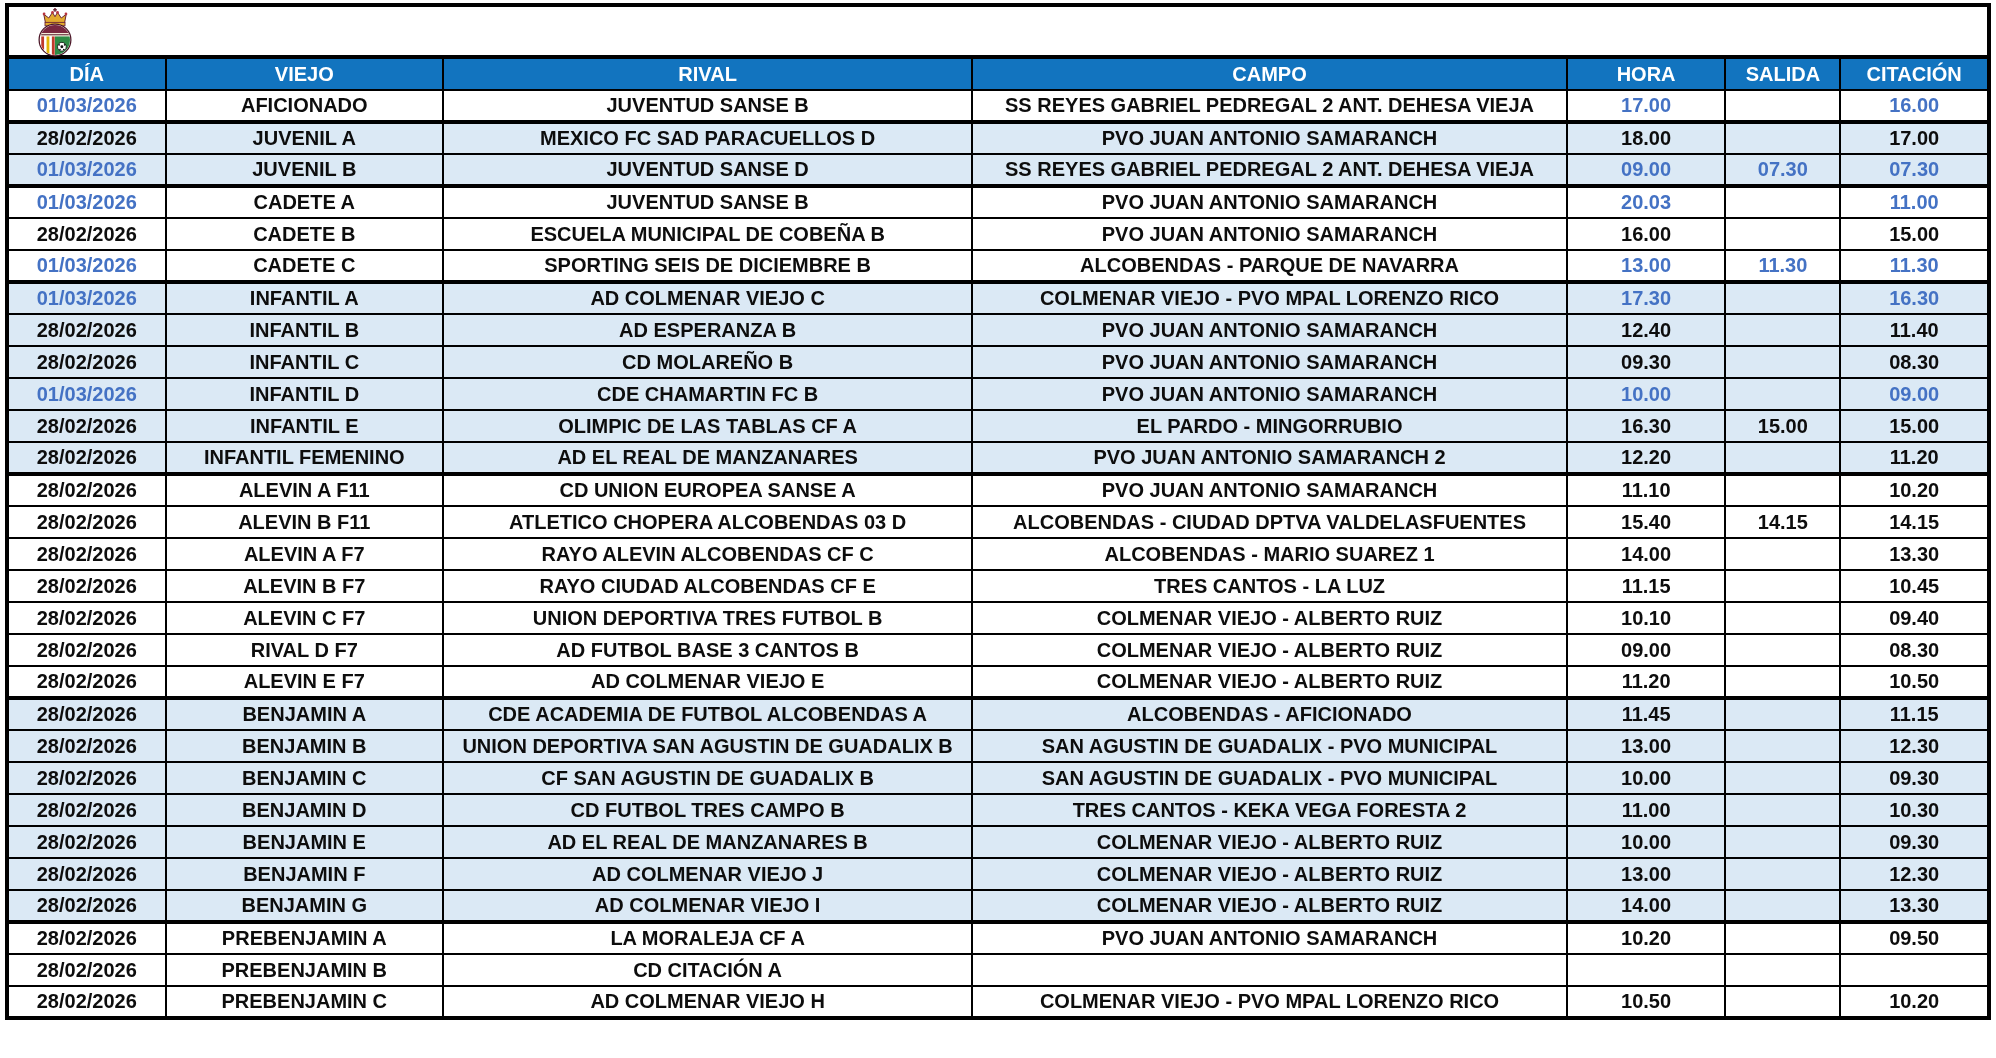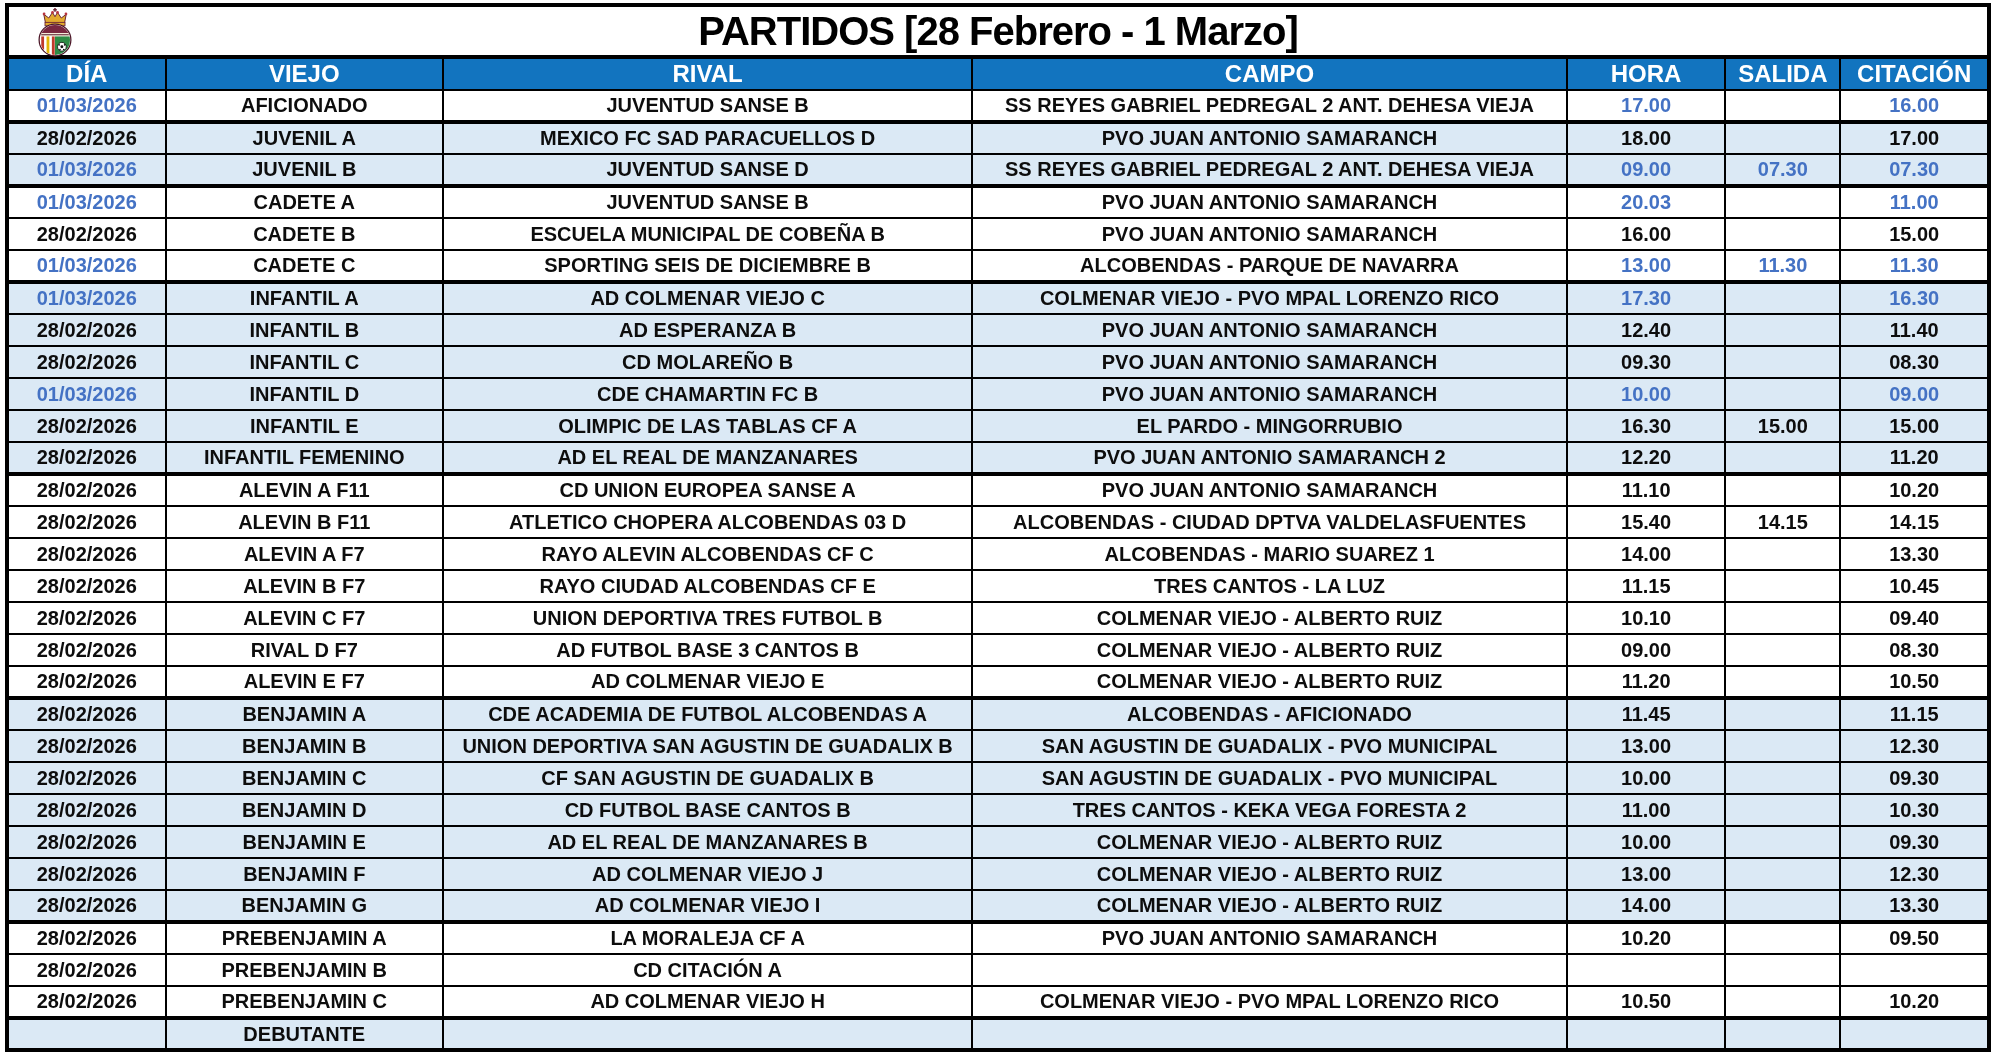--- a/index.html
+++ b/index.html
@@ -27,21 +27,21 @@
 
   table {
     width: 100%;
     border-collapse: collapse;
     table-layout: fixed;
     border: 4px solid #000;
   }
   th {
     background: var(--header-bg, #1274BF);
     color: #fff;
-    font-size: 24px; font-weight: bold;
+    font-size: 20px; font-weight: bold;
     height: 33px;
     border: 2px solid #000;
     padding: 0 2px;
     white-space: nowrap; overflow: hidden;
   }
   td {
     height: 32px;
     border: 2px solid #000;
     font-size: 20px; font-weight: bold;
     text-align: center; vertical-align: middle;
@@ -90,21 +90,20 @@
         <rect x="25" y="45.5" width="4.5" height="32" fill="#c0392b"></rect>
         <rect x="30" y="45.5" width="26" height="32" fill="#2e8b45"></rect>
         <circle cx="41" cy="62" r="7" fill="#ffffff" stroke="#111" stroke-width="1.3"></circle>
         <circle cx="41" cy="62" r="2.3" fill="#111"></circle>
         <circle cx="36.6" cy="59" r="1.3" fill="#111"></circle>
         <circle cx="45.4" cy="59" r="1.3" fill="#111"></circle>
         <circle cx="38" cy="66.5" r="1.3" fill="#111"></circle>
         <circle cx="44" cy="66.5" r="1.3" fill="#111"></circle>
       </g>
     </svg>
-    <div class="title">PARTIDOS [28 Febrero - 1 Marzo]</div>
   </div>
 
   <table>
     <colgroup>
       <col style="width:8.0%">
       <col style="width:14.0%">
       <col style="width:26.7%">
       <col style="width:30.0%">
       <col style="width:8.0%">
       <col style="width:5.8%">
@@ -316,21 +315,21 @@
           <td>BENJAMIN C</td>
           <td>CF SAN AGUSTIN DE GUADALIX B</td>
           <td>SAN AGUSTIN DE GUADALIX - PVO MUNICIPAL</td>
           <td>10.00</td>
           <td></td>
           <td>09.30</td>
         </tr>
         <tr class="shaded">
           <td>28/02/2026</td>
           <td>BENJAMIN D</td>
-          <td>CD FUTBOL BASE CANTOS B</td>
+          <td>CD FUTBOL TRES CAMPO B</td>
           <td>TRES CANTOS - KEKA VEGA FORESTA 2</td>
           <td>11.00</td>
           <td></td>
           <td>10.30</td>
         </tr>
         <tr class="shaded">
           <td>28/02/2026</td>
           <td>BENJAMIN E</td>
           <td>AD EL REAL DE MANZANARES B</td>
           <td>COLMENAR VIEJO - ALBERTO RUIZ</td>
@@ -376,25 +375,16 @@
         </tr>
         <tr class="group-end">
           <td>28/02/2026</td>
           <td>PREBENJAMIN C</td>
           <td>AD COLMENAR VIEJO H</td>
           <td>COLMENAR VIEJO - PVO MPAL LORENZO RICO</td>
           <td>10.50</td>
           <td></td>
           <td>10.20</td>
         </tr>
-        <tr class="shaded group-end">
-          <td></td>
-          <td>DEBUTANTE</td>
-          <td></td>
-          <td></td>
-          <td></td>
-          <td></td>
-          <td></td>
-        </tr>
       </tbody>
   </table>
 
 </div>
 
 </body></html>

